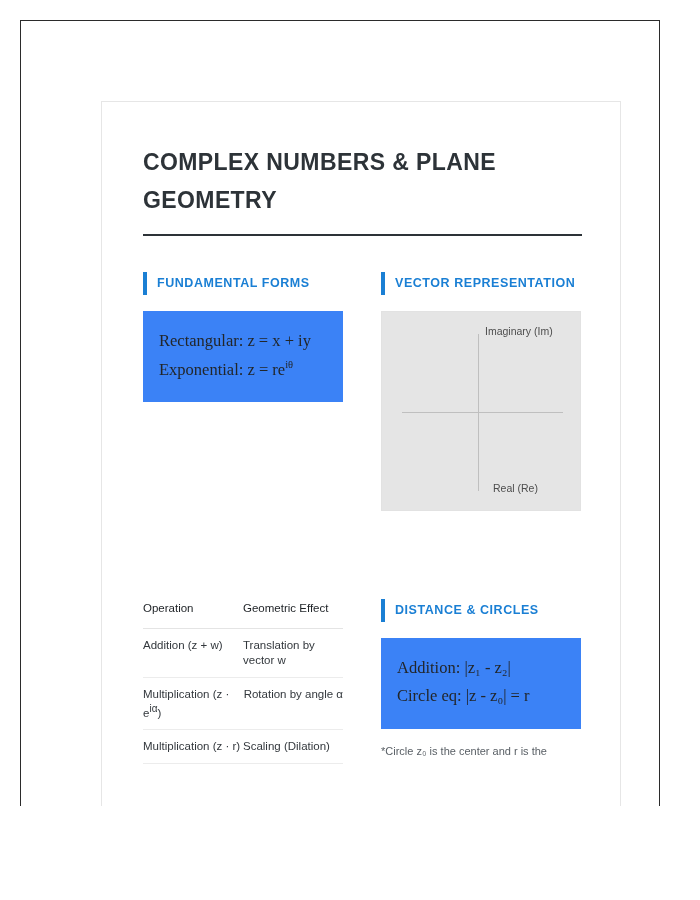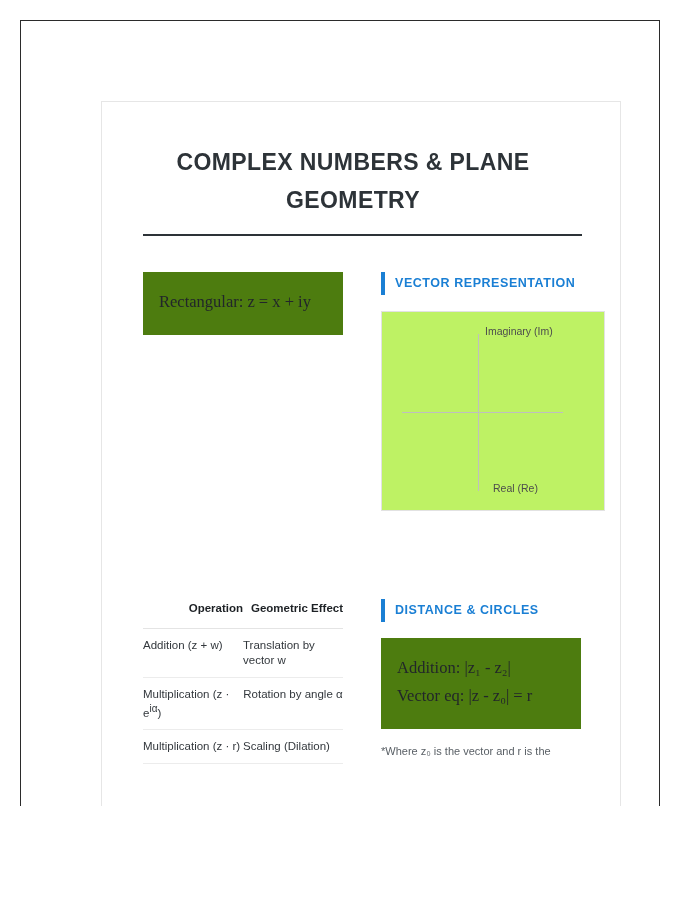--- a/index.html
+++ b/index.html
@@ -55,21 +55,20 @@
   
   .doc-title {
     font-size: 23px;
     font-weight: bold;
     letter-spacing: 0.4px;
     color: #2d3338;
     line-height: 1.65;
     margin: 0;
     text-transform: uppercase;
     max-width: 420px;
-    text-align: center;
   }
   .title-rule {
     height: 2.5px;
     background: #2d3338;
     margin-top: 14px;
     width: 439px;
   }
 
   
   .grid {
@@ -100,41 +99,41 @@
     font-weight: bold;
     color: #1a7fd4;
     letter-spacing: 0.55px;
     text-transform: uppercase;
     line-height: 1.75;
     padding-top: 1px;
   }
 
   
   .formula-box {
-    background: #4d7c0f;
+    background: #3b82f6;
     padding: 17px 16px 18px 16px;
     box-sizing: border-box;
     width: 200px;
   }
   .formula-line {
     font-family: "Liberation Serif", serif;
     font-size: 16.5px;
     color: #22262a;
     line-height: 1.62;
     margin: 0 0 1px 0;
   }
   .formula-line sup { font-size: 10.5px; vertical-align: super; }
 
   
   .diagram-frame {
-    width: 224px;
+    width: 200px;
     height: 200px;
     border: 1px solid #e2e2e2;
     box-sizing: border-box;
-    background: #bef264;
+    background: #e5e5e5;
     position: relative;
   }
   .axis-v {
     position: absolute;
     left: 96px;
     top: 22px;
     width: 1px;
     height: 157px;
     background: #bfbfbf;
   }
@@ -156,23 +155,23 @@
   .label-re { left: 111px; top: 170px; text-align: center; }
 
   
   .op-table {
     width: 200px;
     border-collapse: collapse;
     table-layout: fixed;
   }
   .op-table th {
     font-size: 11.5px;
-    font-weight: bold;
+    font-weight: normal;
     color: #1d2125;
-    text-align: right;
+    text-align: left;
     padding: 2px 0 11px 0;
     vertical-align: top;
     line-height: 1.35;
     border-bottom: 1px solid #e4e4e4;
   }
   .op-table td {
     font-size: 11.5px;
     color: #33383d;
     padding: 9px 0 9px 0;
     vertical-align: top;
@@ -202,22 +201,27 @@
 <div class="outer-frame">
   <div class="sheet">
     <div class="sheet-inner">
 
       <h1 class="doc-title">Complex Numbers &amp; Plane Geometry</h1>
       <div class="title-rule"></div>
 
       <div class="grid">
 
         <div class="col left">
+          <div class="section-head">
+            <div class="accent-bar"></div>
+            <div class="section-title">Fundamental Forms</div>
+          </div>
           <div class="formula-box">
             <p class="formula-line"><span>Rectangular:</span> <span>z = x + iy</span></p>
+            <p class="formula-line"><span>Exponential:</span> <span>z = re</span><sup>iθ</sup></p>
           </div>
         </div>
 
         <div class="col right">
           <div class="section-head">
             <div class="accent-bar"></div>
             <div class="section-title">Vector Representation</div>
           </div>
           <div class="diagram-frame">
             <div class="axis-v"></div>
@@ -238,38 +242,38 @@
                 <th class="c2">Geometric Effect</th>
               </tr>
             </thead>
             <tbody>
               <tr>
                 <td class="c1">Addition (z + w)</td>
                 <td class="c2" style="white-space:normal;">Translation by vector w</td>
               </tr>
               <tr>
                 <td class="c1"><span>Multiplication (z · e</span><sup>iα</sup><span>)</span></td>
-                <td class="c2" style="white-space:normal; text-align:center;">Rotation by angle α</td>
+                <td class="c2" style="white-space:normal; text-align:right;">Rotation by angle α</td>
               </tr>
               <tr>
                 <td class="c1" style="white-space:nowrap;">Multiplication (z · r)</td>
                 <td class="c2">Scaling (Dilation)</td>
               </tr>
             </tbody>
           </table>
         </div>
 
         <div class="col right">
           <div class="section-head">
             <div class="accent-bar"></div>
             <div class="section-title">Distance &amp; Circles</div>
           </div>
           <div class="formula-box">
             <p class="formula-line"><span>Addition:</span> <span>|z₁ - z₂|</span></p>
-            <p class="formula-line"><span>Vector eq:</span> <span>|z - z₀| = r</span></p>
-          </div>
-          <div class="footnote">*Where z₀ is the vector and r is the</div>
+            <p class="formula-line"><span>Circle eq:</span> <span>|z - z₀| = r</span></p>
+          </div>
+          <div class="footnote">*Circle z₀ is the center and r is the</div>
         </div>
       </div>
 
     </div>
   </div>
 </div>
 
 </body></html>

